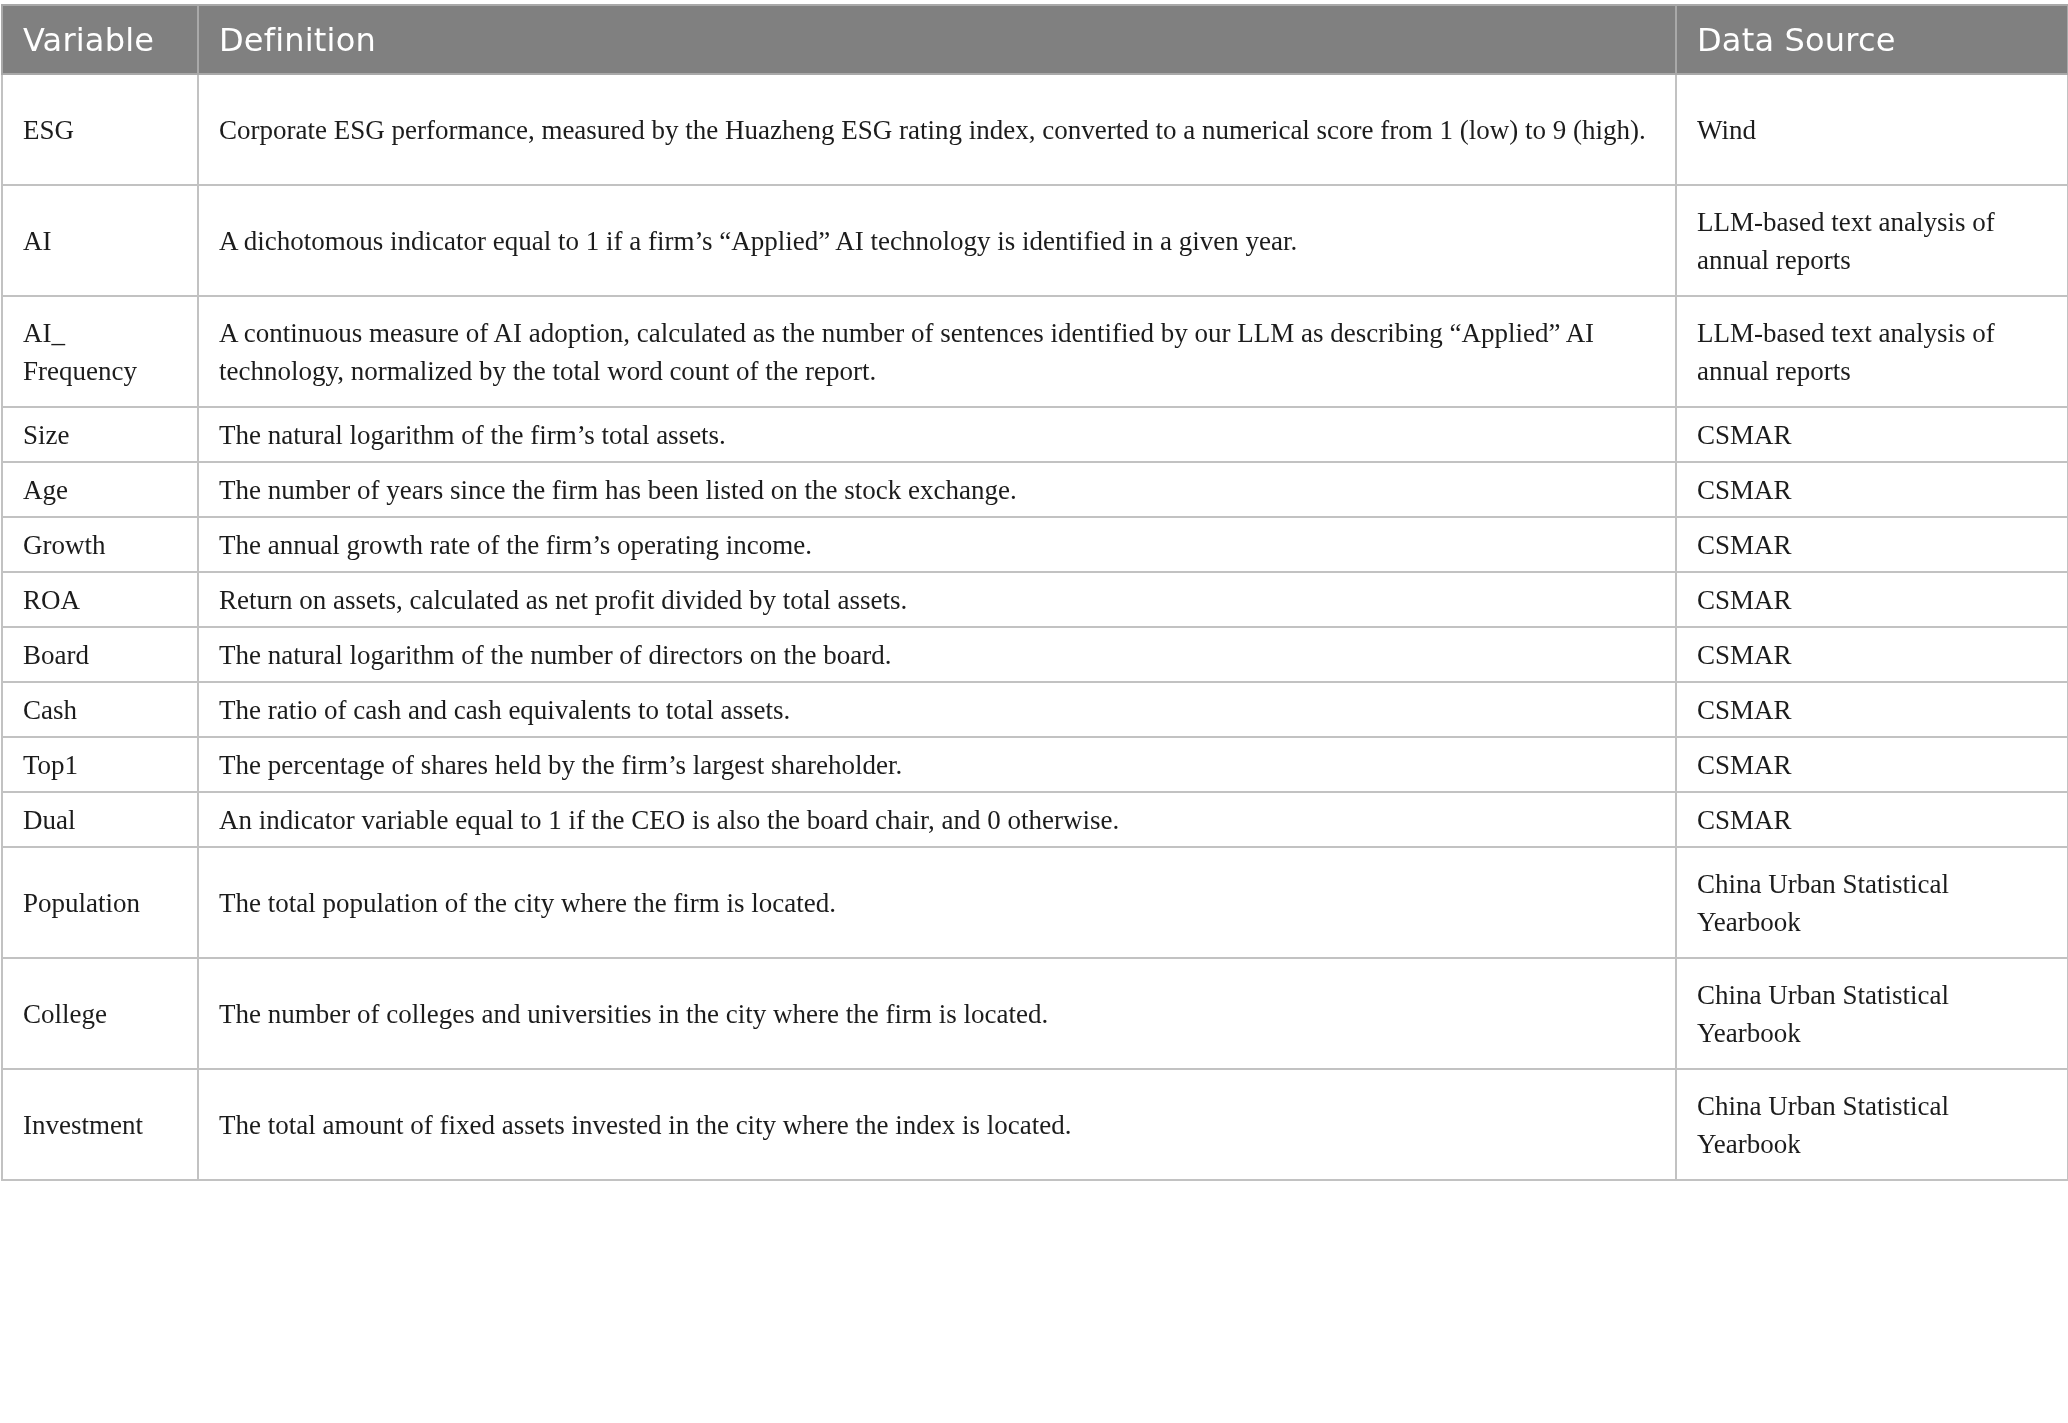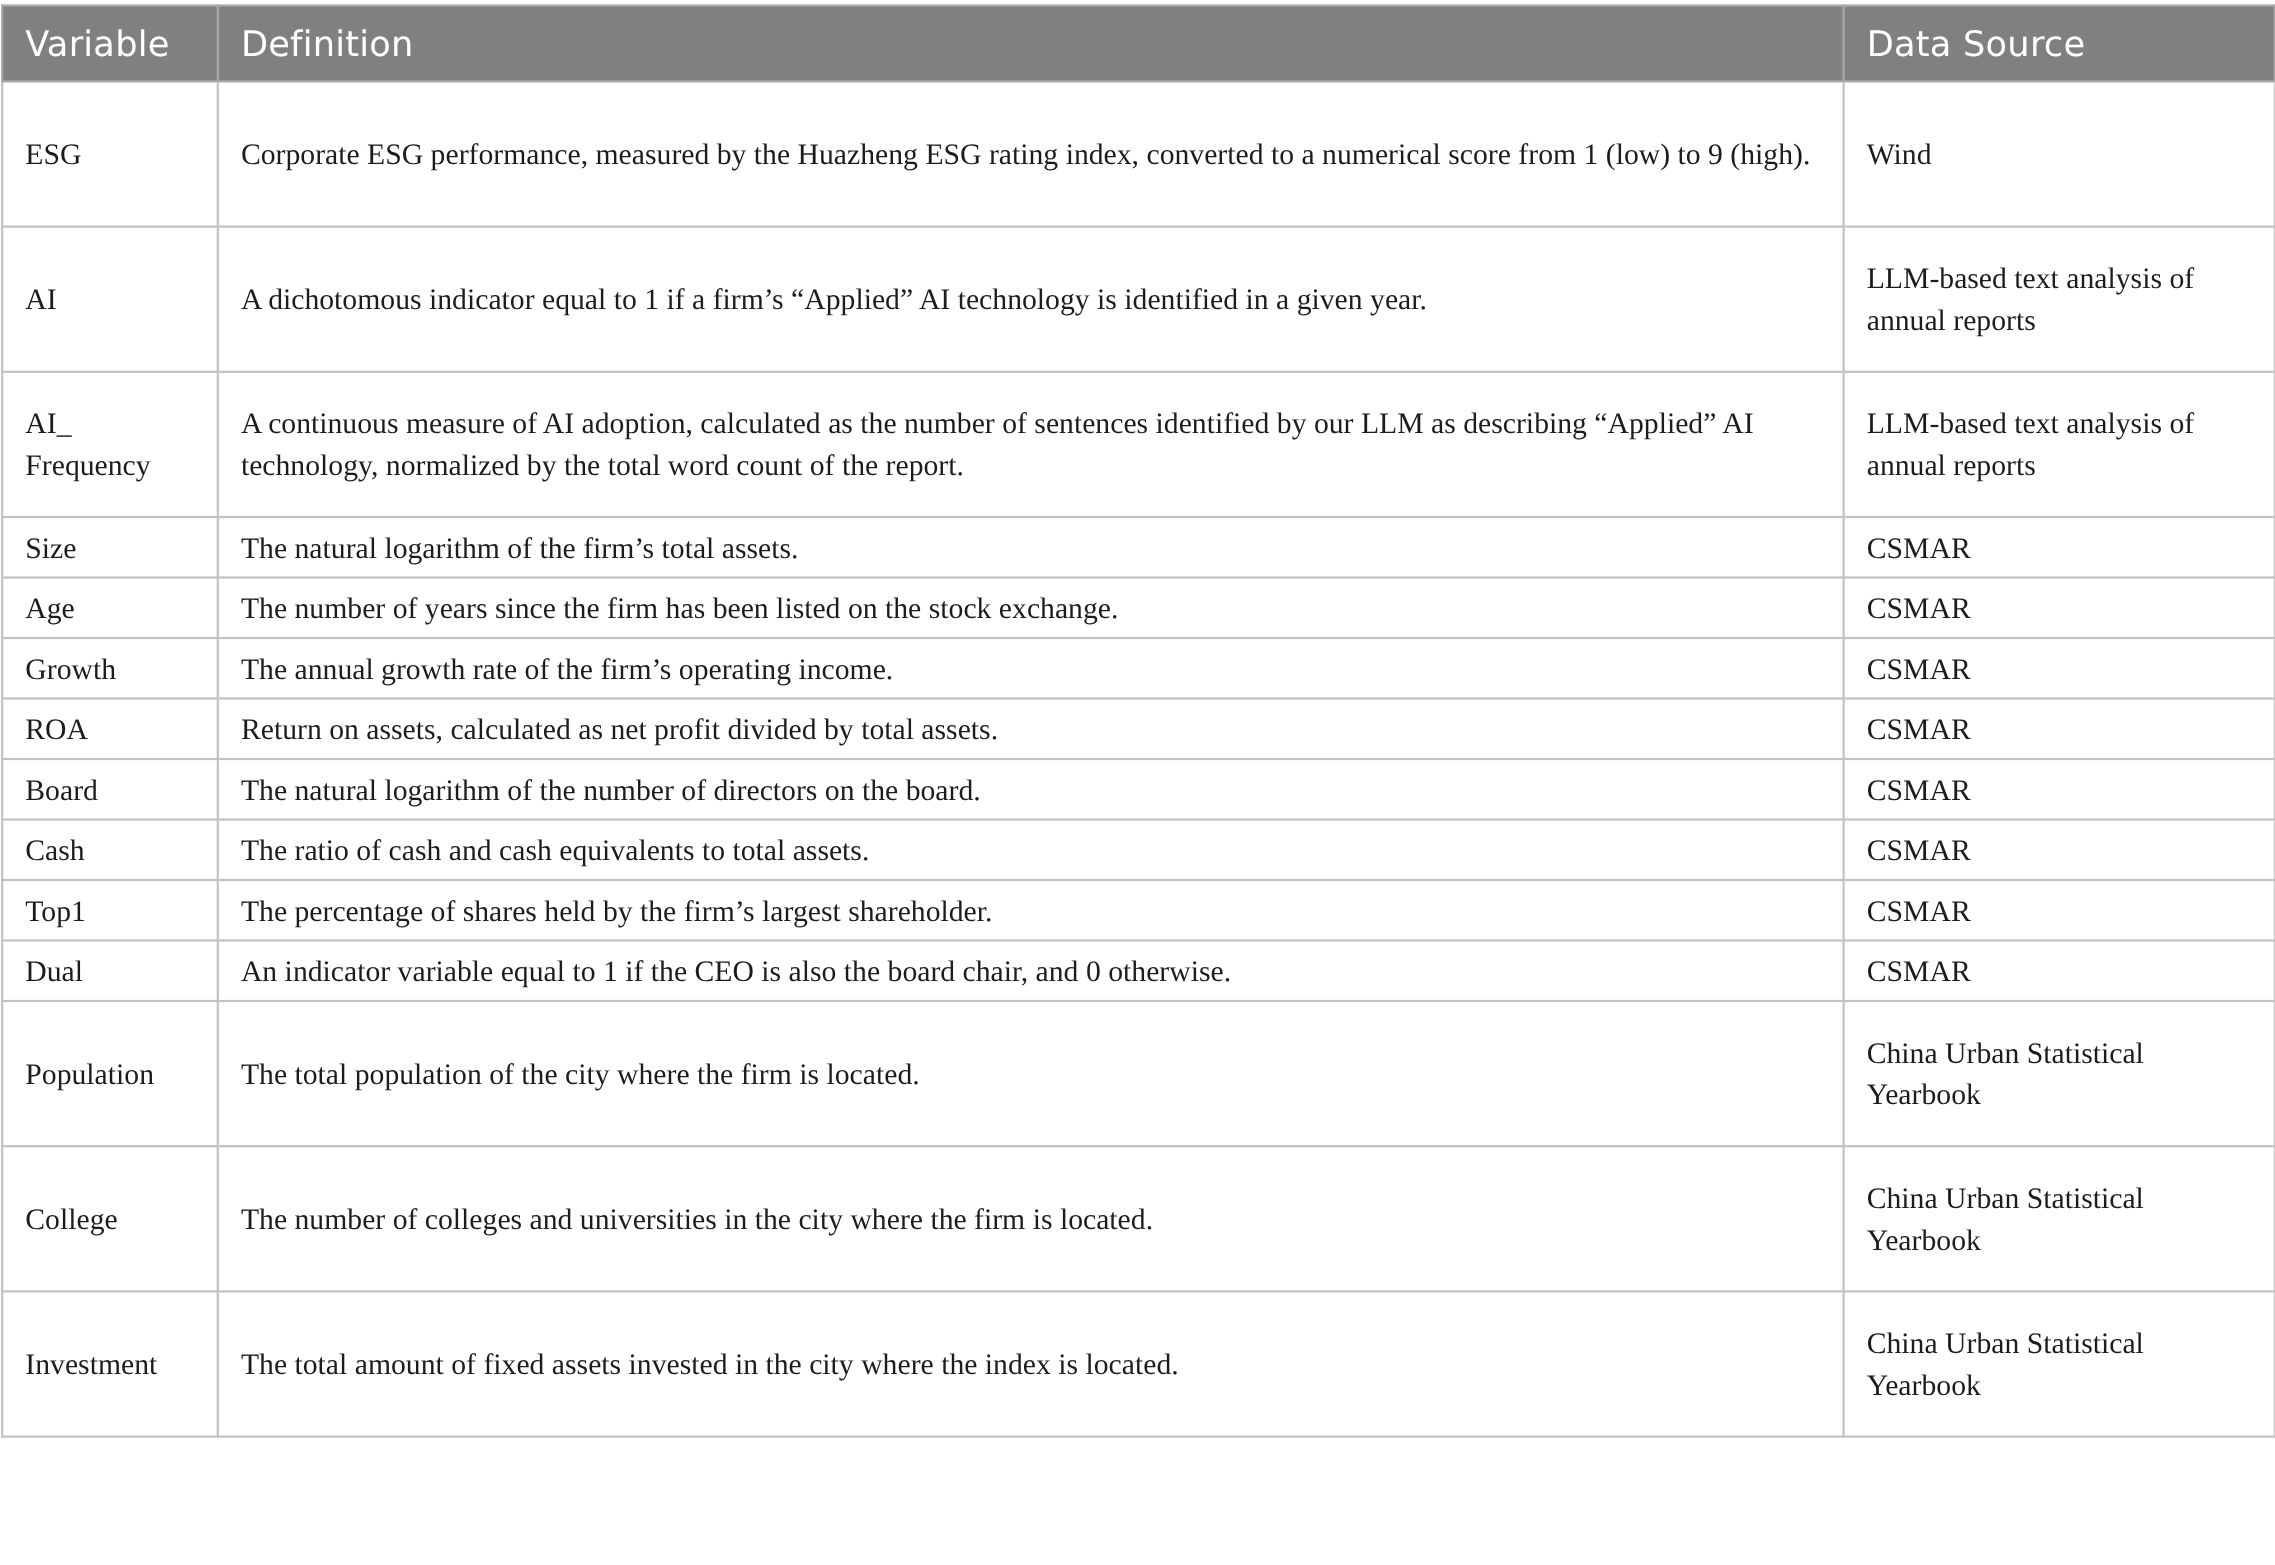--- a/index.html
+++ b/index.html
@@ -44,21 +44,21 @@
     border-color: #a9a9a9;
     letter-spacing: 0.2px;
     margin-top: 18px;
   }
   table.vars tbody td {
     font-family: "Liberation Serif", "DejaVu Serif", serif;
     font-size: 27px;
     line-height: 38px;
   }
   table.vars tbody tr.single td { height: 55px; }
-  table.vars tbody tr.double td { height: 132px; }
+  table.vars tbody tr.double td { height: 111px; }
 </style>
 </head>
 <body>
 
 <table class="vars">
   <colgroup>
     <col class="c1">
       <col class="c2">
       <col class="c3">
   </colgroup>

